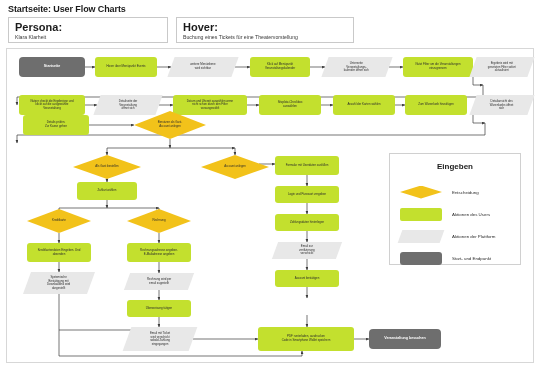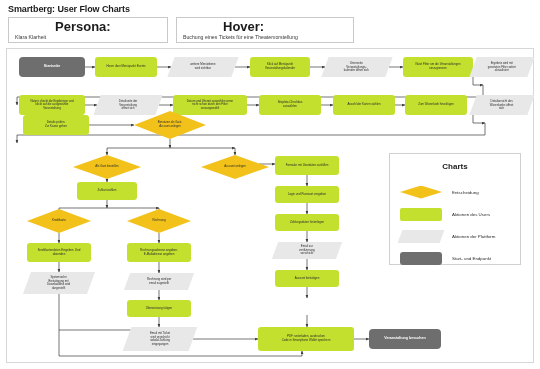--- a/index.html
+++ b/index.html
@@ -15,21 +15,21 @@
   
   .doc-title {
     position: absolute; left: 8px; top: 4px;
     font-size: 9px; font-weight: bold; color: #1b1b1b;
     letter-spacing: -0.1px;
   }
   .info-box {
     position: absolute; border: 1px solid #c9c9c9; background: #fff;
     padding: 4px 6px;
   }
-  .info-box .ib-label { font-size: 13px; font-weight: bold; color:#1b1b1b; line-height:10px;margin-left:40px; }
+  .info-box .ib-label { font-size: 11px; font-weight: bold; color:#1b1b1b; line-height:10px; }
   .info-box .ib-value { font-size: 5.2px; color:#3a3a3a; line-height:9px; margin-top:1px; }
 
   
   #canvas {
     position: absolute; left: 6px; top: 48px;
     width: 528px; height: 315px;
     border: 1px solid #d7d7d7; background: #fff;
   }
   #svg-lines { position:absolute; left:0; top:0; width:528px; height:315px; }
 
@@ -73,21 +73,21 @@
   .lg-sw.user { background:#c3e02e; border-radius:2px; }
   .lg-sw.plat { background:#e8e8e8; transform: skewX(-20deg); }
   .lg-sw.start { background:#6e6e6e; border-radius:3px; }
   .lg-txt { font-size:4.4px; color:#2b2b2b; margin-left:10px; }
 </style>
 </head>
 <body>
 
 <div id="root">
 
-  <div class="doc-title">Smartberg: User Flow Charts</div>
+  <div class="doc-title">Startseite: User Flow Charts</div>
 
   <div class="info-box" style="left:8px; top:17px; width:160px; height:26px;">
     <div class="ib-label">Persona:</div>
     <div class="ib-value">Klara Klarheit</div>
   </div>
 
   <div class="info-box" style="left:176px; top:17px; width:178px; height:26px;">
     <div class="ib-label">Hover:</div>
     <div class="ib-value">Buchung eines Tickets für eine Theatervorstellung</div>
   </div>
@@ -325,21 +325,21 @@
     <div class="node n-user" style="left:251px; top:278px; width:96px; height:24px;">
       <span>PDF runterladen, ausdrucken
 Code in Smartphone Wallet speichern</span>
     </div>
 
     <div class="node n-start" style="left:362px; top:280px; width:72px; height:20px;">
       <span>Veranstaltung besuchen</span>
     </div>
 
     <div id="legend">
-      <div class="lg-title">Charts</div>
+      <div class="lg-title">Eingeben</div>
 
       <div class="lg-row" style="top:30px;">
         <div class="lg-sw dec"></div>
         <div class="lg-txt">Entscheidung</div>
       </div>
 
       <div class="lg-row" style="top:52px;">
         <div class="lg-sw user"></div>
         <div class="lg-txt">Aktionen des Users</div>
       </div>

